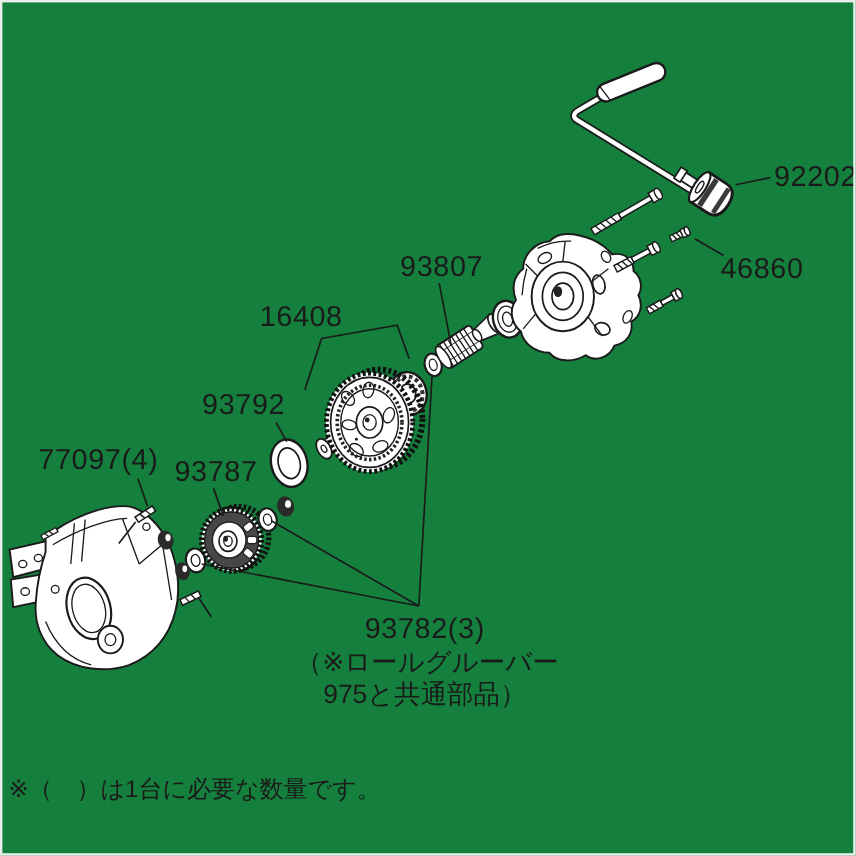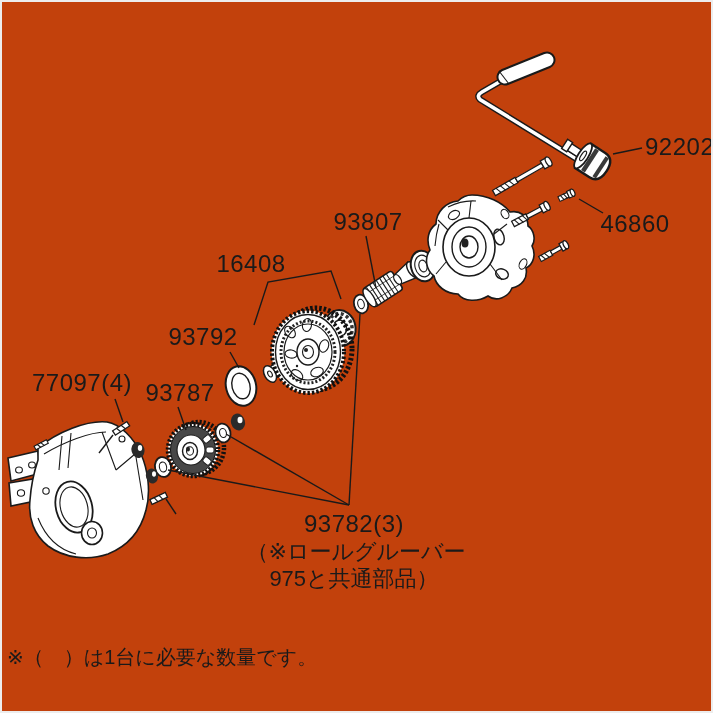--- a/index.html
+++ b/index.html
@@ -1,17 +1,17 @@
 <!DOCTYPE html>
 <html><head>
 <meta charset="utf-8">
 <style>
   html,body{margin:0;padding:0;background:#fff;}
   .stage{
-    position:relative;width:713px;height:713px;background:#c2410c;
+    position:relative;width:713px;height:713px;background:#15803d;
     border:2px solid #ededed;box-sizing:border-box;overflow:hidden;
     font-family:"Liberation Sans","DejaVu Sans",sans-serif;
   }
   svg{display:block;}
   .ln{stroke:#1a1a1a;stroke-width:1.4;fill:none;}
   .thin{stroke:#1a1a1a;stroke-width:1.1;fill:none;}
   .part{fill:#ffffff;stroke:#1a1a1a;stroke-width:1.6;}
   .lbl{fill:#1a1a1a;font-size:24px;letter-spacing:0.5px;}
   .jp{fill:#1a1a1a;font-size:22px;}
   .foot{fill:#1a1a1a;font-size:20px;}

